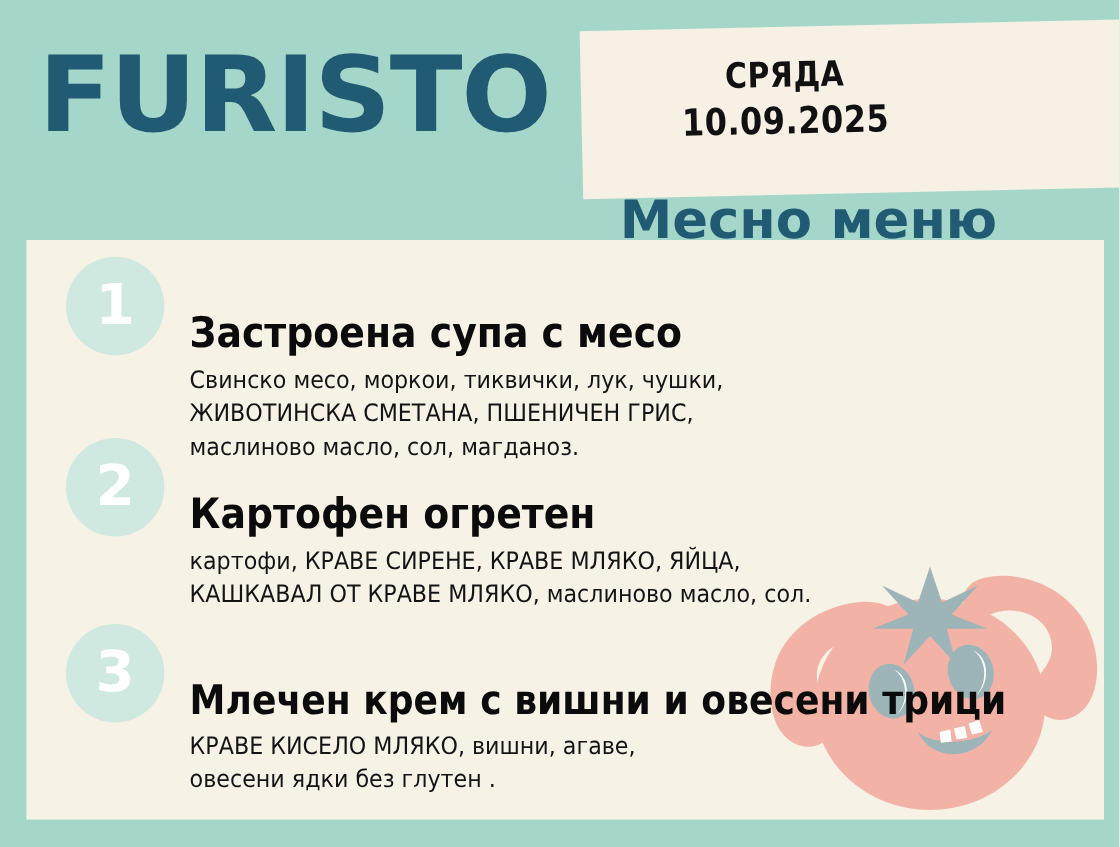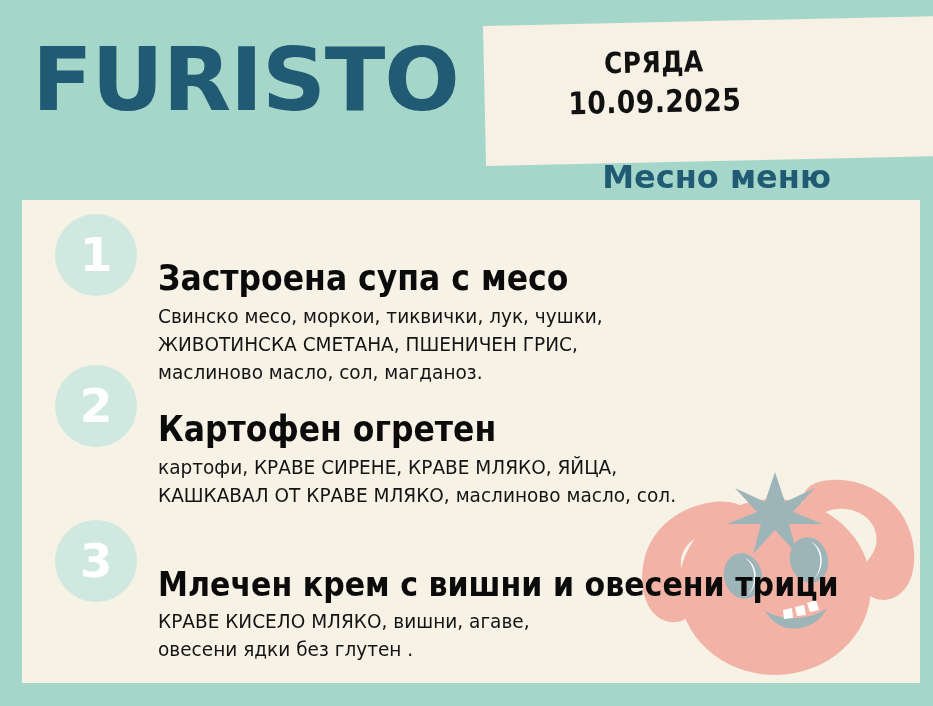--- a/index.html
+++ b/index.html
@@ -72,21 +72,21 @@
     line-height: 1.32;
     transform: scaleX(0.86);
     transform-origin: center;
   }
   .menu-kind {
     position: absolute;
     right: 14px;
     top: 158px;
     font-family: "DejaVu Sans", sans-serif;
     font-weight: 700;
-    font-size: 32px;
+    font-size: 44px;
     color: #215a73;
     letter-spacing: 0px;
     white-space: nowrap;
   }
 
   
   .panel {
     position: absolute;
     left: 22px;
     top: 200px;

